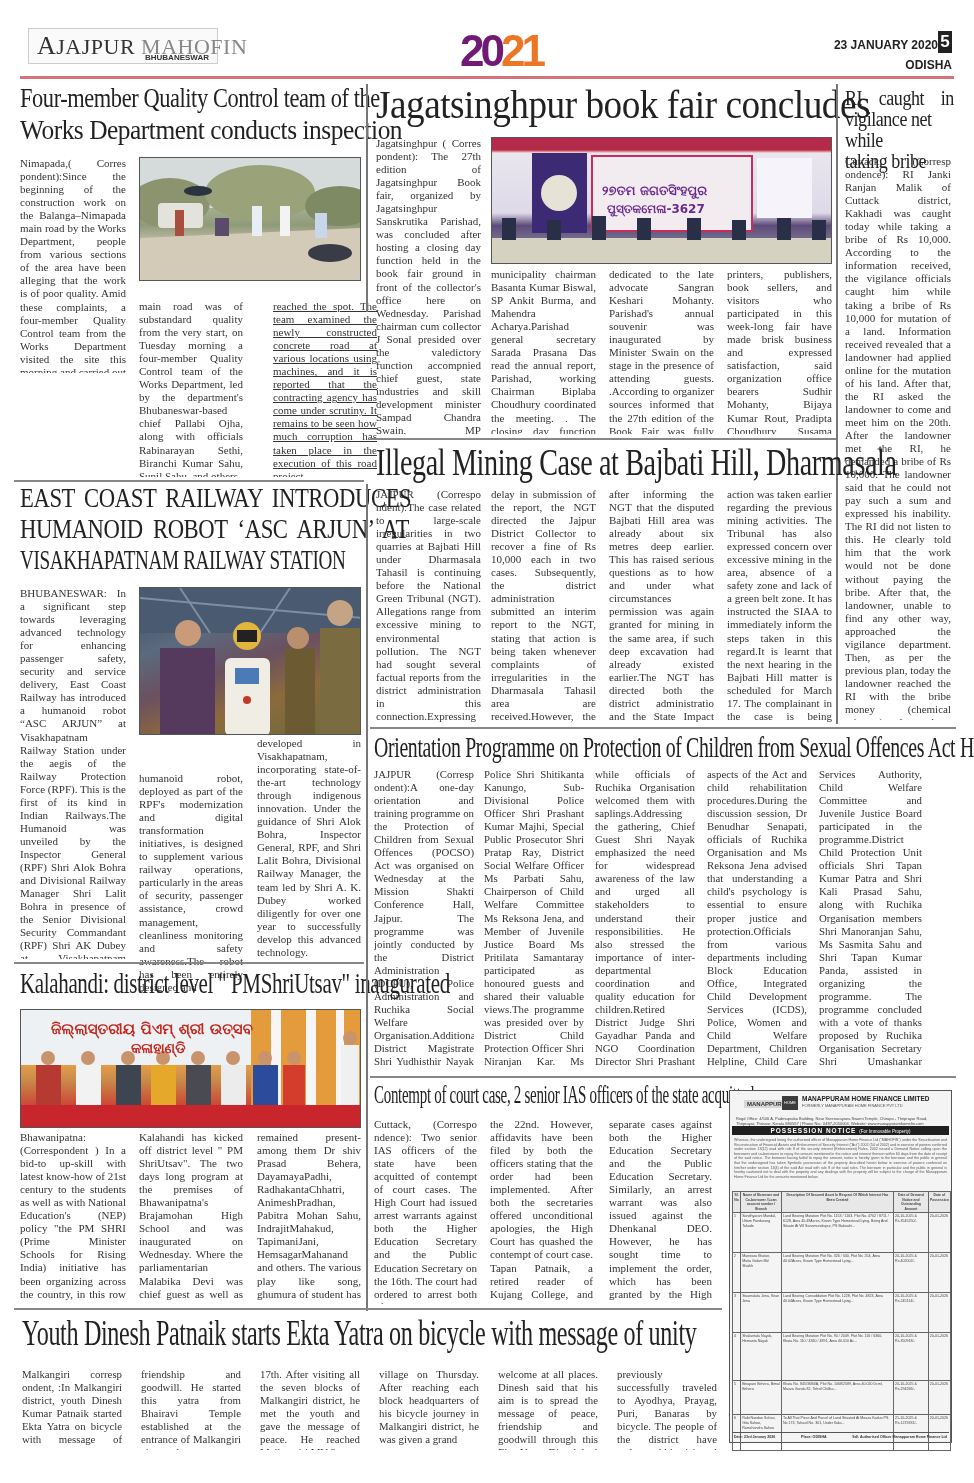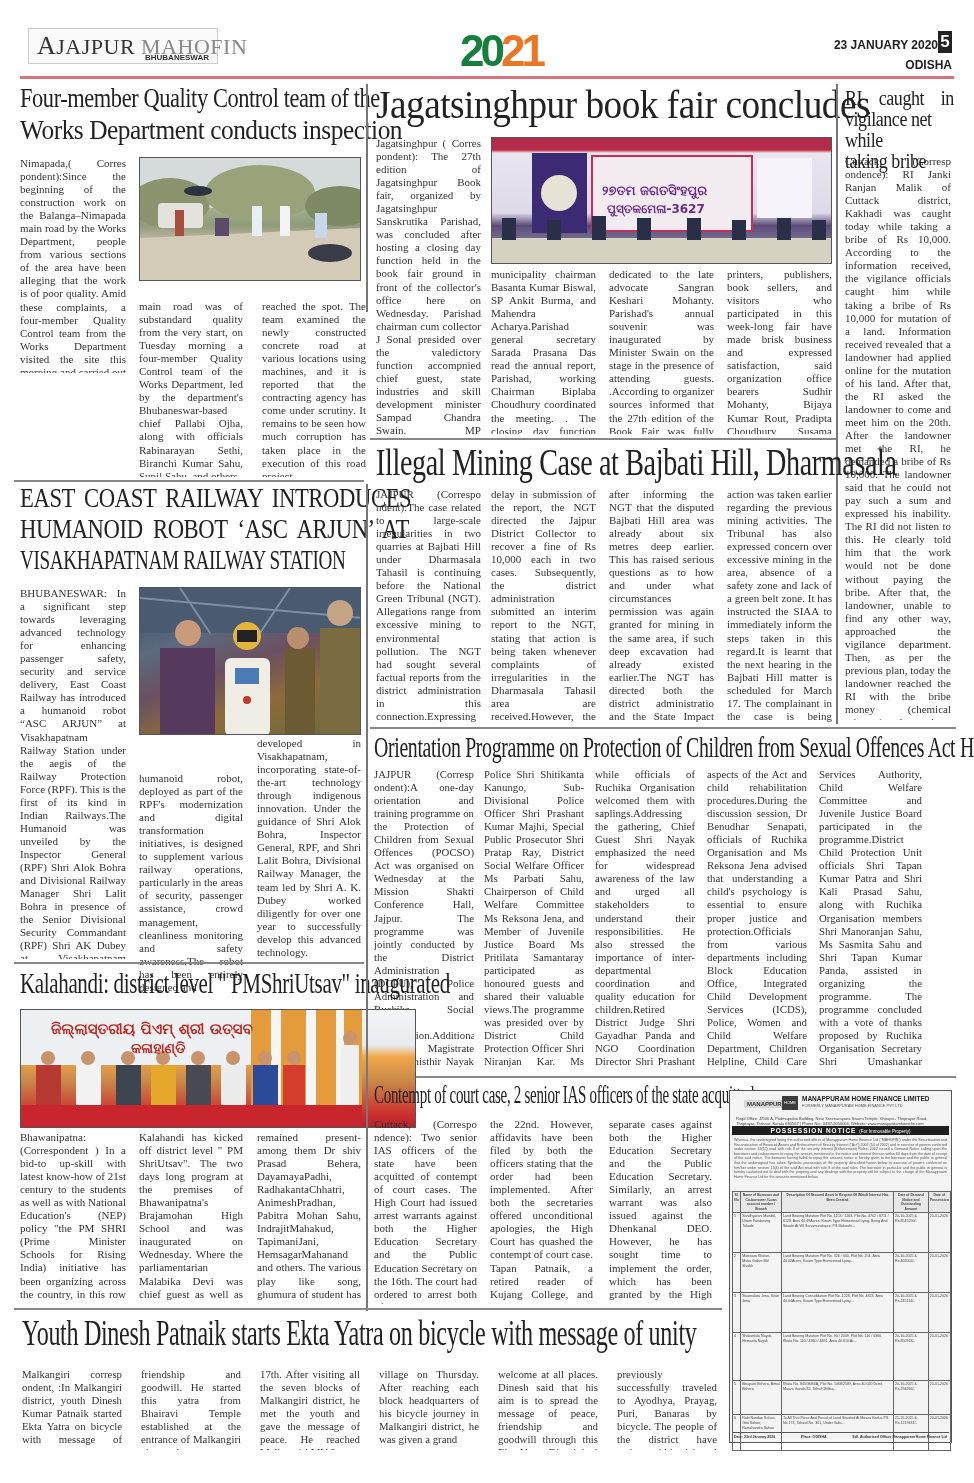--- a/index.html
+++ b/index.html
@@ -6,21 +6,21 @@
   html, body { width: 974px; height: 1483px; background: #fff; overflow: hidden; }
   body { font-family: "Liberation Serif", serif; color: #222; position: relative; }
   .abs { position: absolute; }
   
   .logo-box { left: 28px; top: 28px; width: 190px; height: 36px; border: 1px solid #ccc; background: #fafafa; }
   .logo-main { position: absolute; left: 8px; top: 2px; font-family: "Liberation Serif", serif; font-size: 22px; letter-spacing: 0.5px; color: #333; white-space: nowrap; }
   .logo-main .big { font-size: 26px; }
   .logo-main .od { color: #888; font-weight: normal; }
   .logo-sub { position: absolute; right: 8px; bottom: 1px; font-family: "Liberation Sans", sans-serif; font-size: 8px; font-weight: bold; color: #333; }
   .year { left: 460px; top: 26px; width: 120px; height: 50px; font-family: "Liberation Sans", sans-serif; font-weight: bold; font-size: 44px; letter-spacing: -4px; line-height: 50px; }
-  .year .y1 { color: #15803d; text-align: center; }
+  .year .y1 { color: #701a75; text-align: center; }
   .year .y2 { color: #ec7623; }
   .dateline { right: 36px; top: 38px; font-family: "Liberation Sans", sans-serif; font-weight: bold; font-size: 12px; color: #222; }
   .pageno { right: 22px; top: 31px; width: 14px; height: 22px; background: #222; color: #fff; font-family: "Liberation Sans", sans-serif; font-weight: bold; font-size: 17px; text-align: center; line-height: 22px; }
   .dayline { right: 22px; top: 58px; font-family: "Liberation Sans", sans-serif; font-weight: bold; font-size: 12px; }
   .redrule { left: 20px; top: 76px; width: 934px; height: 3px; background: #c9444f; opacity: 0.75; }
 
   
   .hl { font-family: "Liberation Serif", serif; color: #222; line-height: 1.05; white-space: nowrap; letter-spacing: -0.5px; }
   .col { position: absolute; font-size: 11px; line-height: 13.05px; text-align: justify; color: #333; overflow: hidden; }
   .photo { position: absolute; border: 1.5px solid #555; overflow: hidden; }
@@ -77,21 +77,21 @@
     <rect x="35" y="52" width="9" height="26" fill="#a84e3e"></rect>
     <rect x="75" y="60" width="14" height="18" fill="#5b4b6a"></rect>
     <rect x="112" y="48" width="10" height="30" fill="#e9eef2"></rect>
     <rect x="140" y="48" width="10" height="30" fill="#f3f3f3"></rect>
     <rect x="175" y="55" width="12" height="25" fill="#c8d7ea"></rect>
     <ellipse cx="190" cy="95" rx="22" ry="9" fill="#393c46"></ellipse>
   </svg>
 </div>
 <div class="col" style="left:20px; top:157px; width:106px; height:216px;">Nimapada,( Corres pondent):Since the beginning of the construction work on the Balanga–Nimapada main road by the Works Department, people from various sections of the area have been alleging that the work is of poor quality. Amid these complaints, a four-member Quality Control team from the Works Department visited the site this morning and carried out an inspection. According to information, while allegations were being raised that the construction of the Balanga–Nimapada</div>
 <div class="col" style="left:139px; top:300px; width:104px; height:177px;">main road was of substandard quality from the very start, on Tuesday morning a four-member Quality Control team of the Works Department, led by the department's Bhubaneswar-based chief Pallabi Ojha, along with officials Rabinarayan Sethi, Biranchi Kumar Sahu, Sunil Sahu, and others,</div>
-<div class="col" style="left:262px; top:300px; width:104px; height:177px;">reached the spot. The team examined the newly constructed concrete road at various locations using machines, and it is reported that the contracting agency has come under scrutiny. It remains to be seen how much corruption has taken place in the execution of this road project.</div>
+<div class="col" style="left:273px; top:300px; width:104px; height:177px;text-decoration:underline;">reached the spot. The team examined the newly constructed concrete road at various locations using machines, and it is reported that the contracting agency has come under scrutiny. It remains to be seen how much corruption has taken place in the execution of this road project.</div>
 <div class="vrule" style="left:366px; top:84px; height:228px;"></div>
 
 <div class="abs hl" style="left:376px; top:84px; font-size:40px; transform:scaleX(0.93); transform-origin:left top;">Jagatsinghpur book fair concludes</div>
 <div class="photo ph-book" style="left:491px; top:137px; width:341px; height:127px;">
   <svg width="341" height="127">
     <rect x="0" y="0" width="341" height="12" fill="#b32a4b"></rect>
     <rect x="40" y="15" width="55" height="80" fill="#3c2b74"></rect>
     <circle cx="67" cy="55" r="18" fill="#e7e2d6"></circle>
     <rect x="100" y="18" width="160" height="75" fill="#f2ecf1" stroke="#c52e5a" stroke-width="2"></rect>
     <rect x="265" y="20" width="55" height="60" fill="#f6f4fa"></rect>
@@ -164,21 +164,21 @@
 <div class="abs hl" style="left:374px; top:731px; font-size:30px; transform:scaleX(0.66); transform-origin:left top;">Orientation Programme on Protection of Children from Sexual Offences Act Held at Jajpur</div>
 <div class="col" style="left:374px; top:768px; width:100px; height:300px; font-size:10.8px;">JAJPUR (Corresp ondent):A one-day orientation and training programme on the Protection of Children from Sexual Offences (POCSO) Act was organised on Wednesday at the Mission Shakti Conference Hall, Jajpur. The programme was jointly conducted by the District Administration (DCPU), Police Administration and Ruchika Social Welfare Organisation.Additional District Magistrate Shri Yudhisthir Nayak attended the programme as the Chief Guest, while Additional Superintendent of</div>
 <div class="col" style="left:484px; top:768px; width:100px; height:300px; font-size:10.8px;">Police Shri Shitikanta Kanungo, Sub-Divisional Police Officer Shri Prashant Kumar Majhi, Special Public Prosecutor Shri Pratap Ray, District Social Welfare Officer Ms Parbati Sahu, Chairperson of Child Welfare Committee Ms Reksona Jena, and Member of Juvenile Justice Board Ms Pritilata Samantaray participated as honoured guests and shared their valuable views.The programme was presided over by District Child Protection Officer Shri Niranjan Kar. Ms Rozalin Panda introduced the guests,</div>
 <div class="col" style="left:595px; top:768px; width:100px; height:300px; font-size:10.8px;">while officials of Ruchika Organisation welcomed them with saplings.Addressing the gathering, Chief Guest Shri Nayak emphasized the need for widespread awareness of the law and urged all stakeholders to understand their responsibilities. He also stressed the importance of inter-departmental coordination and quality education for children.Retired District Judge Shri Gayadhar Panda and NGO Coordination Director Shri Prashant Palatasingh participated as subject experts and highlighted various legal</div>
 <div class="col" style="left:707px; top:768px; width:100px; height:300px; font-size:10.8px;">aspects of the Act and child rehabilitation procedures.During the discussion session, Dr Benudhar Senapati, officials of Ruchika Organisation and Ms Reksona Jena advised that understanding a child's psychology is essential to ensure proper justice and protection.Officials from various departments including Block Education Office, Integrated Child Development Services (ICDS), Police, Women and Child Welfare Department, Children Helpline, Child Care Institutions, One Stop Centre, Legal</div>
 <div class="col" style="left:819px; top:768px; width:103px; height:300px; font-size:10.8px;">Services Authority, Child Welfare Committee and Juvenile Justice Board participated in the programme.District Child Protection Unit officials Shri Tapan Kumar Patra and Shri Kali Prasad Sahu, along with Ruchika Organisation members Shri Manoranjan Sahu, Ms Sasmita Sahu and Shri Tapan Kumar Panda, assisted in organizing the programme. The programme concluded with a vote of thanks proposed by Ruchika Organisation Secretary Shri Umashankar Sadangi.</div>
 <div class="hrule" style="left:370px; top:1076px; width:586px;"></div>
 
 <div class="hrule" style="left:14px; top:962px; width:350px; height:1.5px;"></div>
 <div class="abs hl" style="left:20px; top:967px; font-size:30px; transform:scaleX(0.7); transform-origin:left top;">Kalahandi: district level " PMShriUtsav" inaugurated</div>
-<div class="photo ph-kal" style="left:20px; top:1009px; width:396px; height:119px;text-decoration:underline;">
+<div class="photo ph-kal" style="left:20px; top:1009px; width:341px; height:119px;text-decoration:underline;">
   <svg width="341" height="119">
     <rect x="0" y="0" width="230" height="55" fill="#eef1f4"></rect>
     <rect x="230" y="0" width="111" height="100" fill="#e49b3c"></rect>
     <g fill="#f6f6f6">
         <rect x="250" y="0" width="10" height="100"></rect>
         <rect x="285" y="0" width="10" height="100"></rect>
         <rect x="315" y="0" width="8" height="100"></rect>
       </g>
     <rect x="0" y="95" width="341" height="24" fill="#c8262c"></rect>
     <g>

